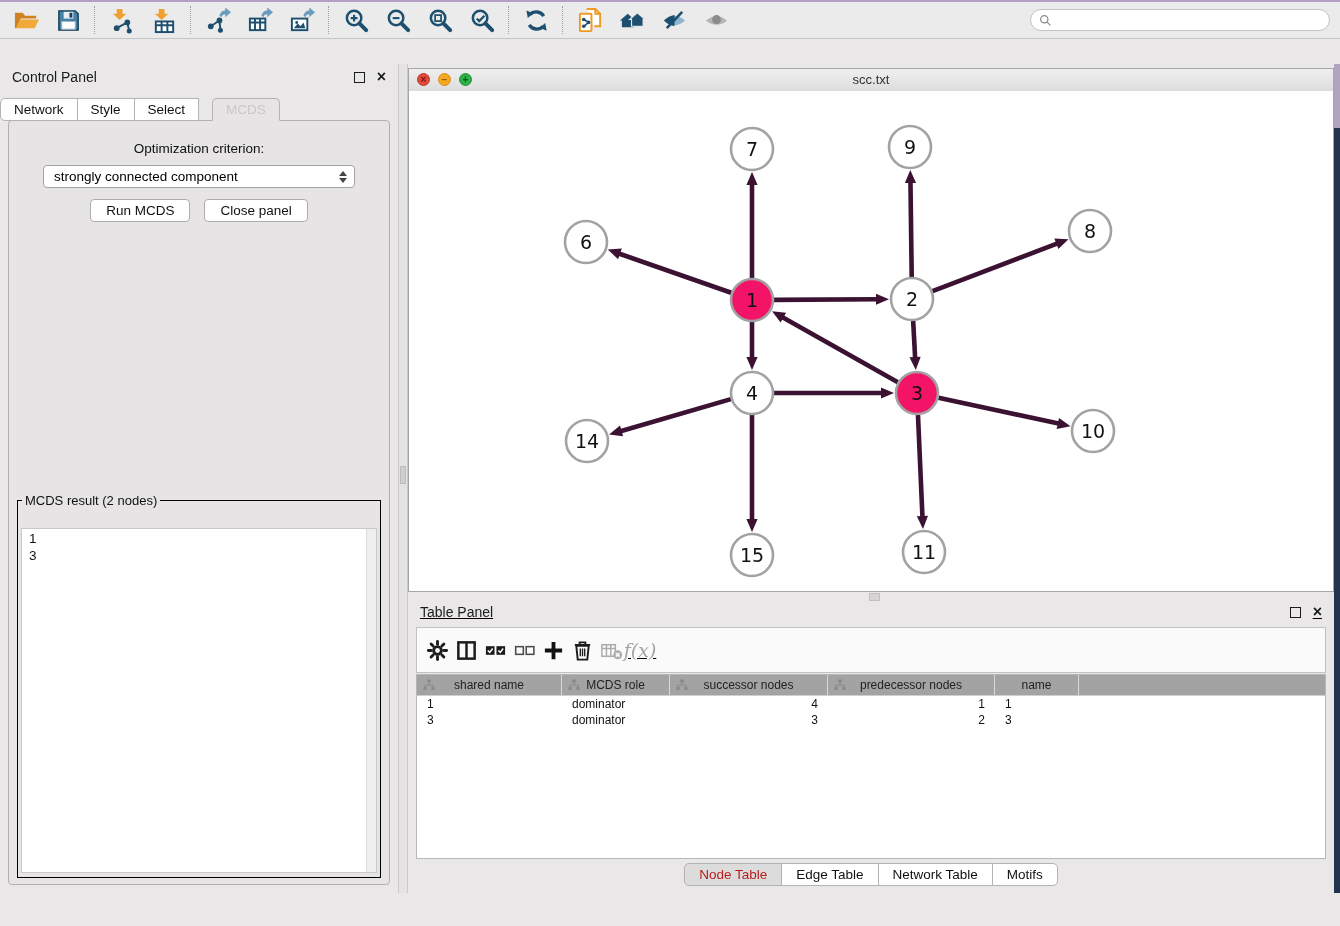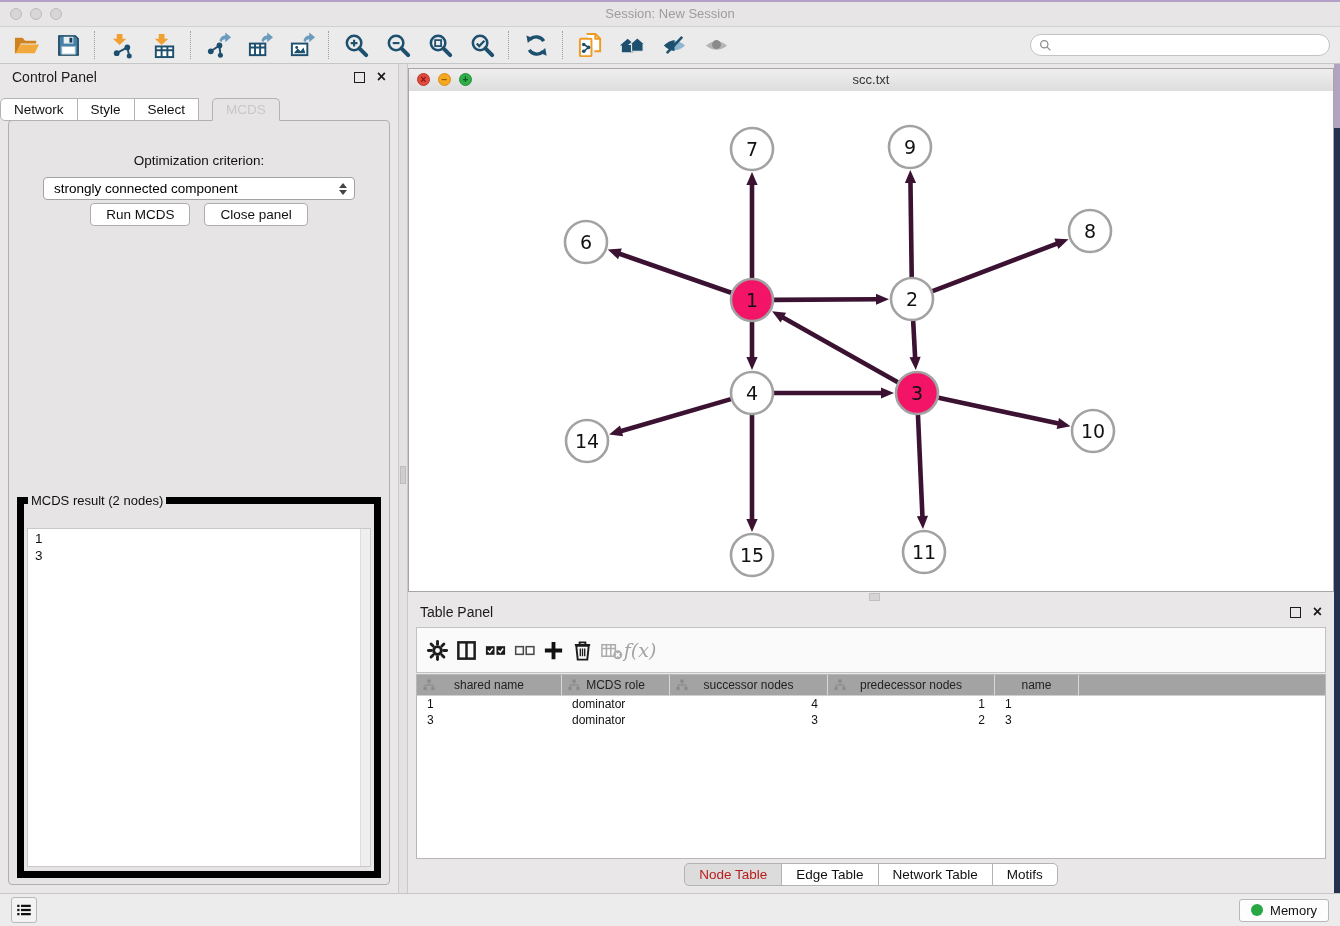--- a/index.html
+++ b/index.html
@@ -34,29 +34,29 @@
   .close-icon{font-size:16px;font-weight:bold;color:#1c1c1c;line-height:10px;}
 
   
   .control-panel{width:398px;position:relative;background:#e9e7e7;flex:none;}
   .cp-tabs{display:flex;justify-content:flex-start;margin-top:8px;position:relative;z-index:2;}
   .cp-tab{padding:3px 13px;font-size:13.5px;background:#fff;border:1px solid #b3b3b3;margin-left:-1px;cursor:pointer;color:#111;}
   .cp-tab:first-child{border-radius:5px 0 0 5px;margin-left:0;}
   .cp-tab:last-child{border-radius:0 5px 5px 0;}
   .cp-tab.active{background:#e6e4e4;color:#c9c7c7;border-bottom-color:#e6e4e4;border-radius:5px 5px 0 0;margin-left:13px;}
   .cp-box{position:absolute;top:56px;bottom:8px;left:8px;right:8px;background:#e6e4e4;border:1px solid #b0b0b0;border-radius:4px;}
-  .opt-label{text-align:center;margin-top:32px;font-size:13.5px;color:#111;}
+  .opt-label{text-align:center;margin-top:20px;font-size:13.5px;color:#111;}
   .dropdown{margin:9px auto 0;width:312px;height:23px;background:#fff;border:1px solid #a3a3a3;border-radius:4px;display:flex;align-items:center;padding:0 7px 0 10px;font-size:13.5px;box-sizing:border-box;cursor:pointer;}
   .dd-arrows{margin-left:auto;display:flex;flex-direction:column;gap:2px;}
   .dd-arrows i{width:0;height:0;border-left:4px solid transparent;border-right:4px solid transparent;display:block;}
   .dd-up{border-bottom:5px solid #444;}
   .dd-down{border-top:5px solid #444;}
-  .btn-row{display:flex;justify-content:center;gap:14px;margin-top:3px;}
+  .btn-row{display:flex;justify-content:center;gap:14px;margin-top:11px;}
   .std-btn{background:#fff;border:1px solid #adadad;border-radius:4px;padding:3px 15px;font-size:13.5px;font-family:inherit;cursor:pointer;color:#111;}
-  fieldset.mcds{position:absolute;left:8px;right:8px;top:372px;bottom:6px;border:7px solid #000000;margin:0;padding:1px;background:#e6e4e4;}
+  fieldset.mcds{position:absolute;left:8px;right:8px;top:372px;bottom:6px;border:1px solid #000000;margin:0;padding:1px;background:#e6e4e4;}
   fieldset.mcds legend{font-size:13px;padding:0 3px;margin-left:3px;color:#111;}
   .result-area{position:absolute;left:3px;right:3px;top:20px;bottom:4px;background:#fff;border:1px solid #c9c9c9;}
   .result-area pre{margin:1px 7px;font-family:"Liberation Sans",sans-serif;font-size:13.5px;line-height:17px;color:#111;}
   .result-scroll{position:absolute;right:0;top:0;bottom:0;width:9px;background:#efefef;border-left:1px solid #ddd;}
 
   
   .v-splitter{width:8px;flex:none;background:#e4e2e2;border-left:1px solid #c9c9c9;border-right:1px solid #c9c9c9;position:relative;cursor:col-resize;}
   .v-grip{position:absolute;top:402px;left:1px;width:4px;height:16px;background:#cfcdcd;border:1px solid #bdbbbb;}
 
   
@@ -70,21 +70,21 @@
   .traffic{position:absolute;left:8px;top:4px;display:flex;gap:8px;}
   .traffic span{width:13px;height:13px;border-radius:50%;display:flex;align-items:center;justify-content:center;font-size:10px;font-weight:bold;line-height:1;cursor:pointer;box-sizing:border-box;}
   .t-red{background:#e0483c;border:1px solid #c03a30;color:#7e1812;}
   .t-yellow{background:#f6a821;border:1px solid #d98f16;color:#8a5c05;}
   .t-green{background:#2fae49;border:1px solid #27913d;color:#0d5c1f;}
   .net-title{position:absolute;left:0;right:0;top:3px;text-align:center;font-size:13px;color:#333;}
   .net-canvas{position:absolute;top:22px;left:0;right:0;bottom:0;background:#fff;overflow:hidden;}
   .h-grip{position:absolute;top:529px;left:calc(50% - 5px);width:9px;height:6px;background:#d6d4d4;border:1px solid #c2c0c0;}
 
   
-  .table-panel{position:absolute;left:0;top:535px;bottom:0;right:6px;}
+  .table-panel{position:absolute;left:0;top:535px;bottom:0;right:6px;text-decoration:underline;}
   .tbl-toolbar{margin:2px 8px 0;height:44px;background:#fafafa;border:1px solid #c2c2c2;display:flex;align-items:center;gap:15px;padding:0 13px;}
   .tt-btn{width:14px;height:26px;display:flex;align-items:center;justify-content:center;background:none;border:none;padding:0;cursor:pointer;}
   .tt-btn svg{width:23px;height:23px;display:block;}
   .fx-text{font-family:"DejaVu Serif",serif;font-style:italic;font-size:19px;color:#a3a3a3;}
   .tbl-box{position:absolute;left:8px;right:8px;top:75px;bottom:34px;background:#fff;border:1px solid #b7b7b7;overflow:hidden;}
   .tbl-head{display:flex;height:20px;background:#a3a3a3;border-bottom:1px solid #cfcfcf;}
   .th{position:relative;display:flex;align-items:center;justify-content:center;font-size:12px;color:#222;border-right:1px solid #d8d8d8;box-sizing:border-box;flex:none;cursor:pointer;}
   .th .hdr-ic{position:absolute;left:6px;top:4px;width:12px;height:12px;}
   .tr{display:flex;height:16px;align-items:center;}
   .td{font-size:12px;color:#111;box-sizing:border-box;flex:none;padding:0 10px;overflow:hidden;white-space:nowrap;}
@@ -99,28 +99,20 @@
   .list-btn{width:26px;height:26px;background:#f3f3f3;border:1px solid #b8b8b8;border-radius:3px;display:flex;align-items:center;justify-content:center;padding:0;cursor:pointer;}
   .list-btn svg{width:18px;height:18px;}
   .memory-btn{margin-left:auto;display:flex;align-items:center;gap:7px;background:#fdfdfd;border:1px solid #b8b8b8;border-radius:3px;padding:3px 11px;font-size:13px;font-family:inherit;cursor:pointer;color:#111;}
   .mem-dot{width:12px;height:12px;border-radius:50%;background:#28a745;display:inline-block;}
 </style>
 </head>
 <body>
 
 <div id="app">
 
-  <div class="titlebar">
-    <div class="tl-dim">
-      <span></span>
-      <span></span>
-      <span></span>
-    </div>
-    <div class="app-title">Session: New Session</div>
-  </div>
 
   <div class="toolbar">
     <div id="toolbar-groups" style="display:flex;align-items:center;">
         <div class="tb-group">
           <button class="tb-btn">
             <span>
               <svg viewBox="0 0 28 28">
                 <path d="M2 6h8l2.5 3H24v3H8L3.5 22H2z" fill="#cf8320"></path>
                 <path d="M3 22l4.5-9H27l-4.5 9z" fill="#f2a93b"></path>
               </svg>
@@ -570,31 +562,13 @@
             <span class="tbl-tab">Network Table</span>
             <span class="tbl-tab">Motifs</span>
           </div>
       </div>
 
       <div class="right-edge"></div>
       <div class="right-edge-top"></div>
     </div>
   </div>
 
-  <div class="statusbar">
-    <button class="list-btn">
-      <svg viewBox="0 0 24 24">
-          <g fill="#111">
-            <rect x="3" y="5" width="3" height="3"></rect>
-            <rect x="8" y="5" width="13" height="3"></rect>
-            <rect x="3" y="10.5" width="3" height="3"></rect>
-            <rect x="8" y="10.5" width="13" height="3"></rect>
-            <rect x="3" y="16" width="3" height="3"></rect>
-            <rect x="8" y="16" width="13" height="3"></rect>
-          </g>
-        </svg>
-    </button>
-    <button class="memory-btn">
-      <span class="mem-dot"></span>
-      <span>Memory</span>
-    </button>
-  </div>
 </div>
 
 </body></html>

